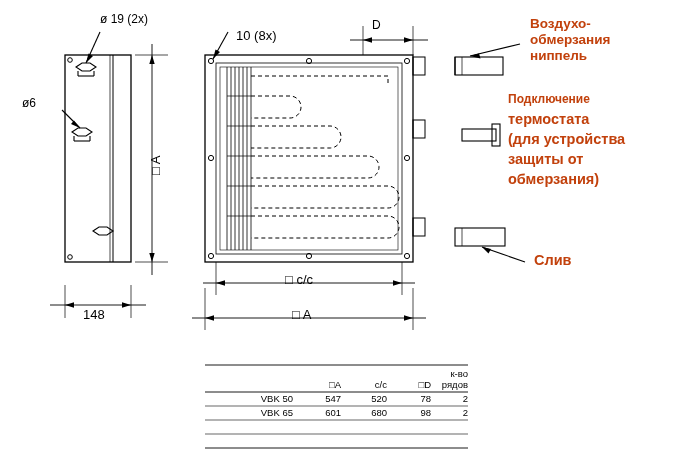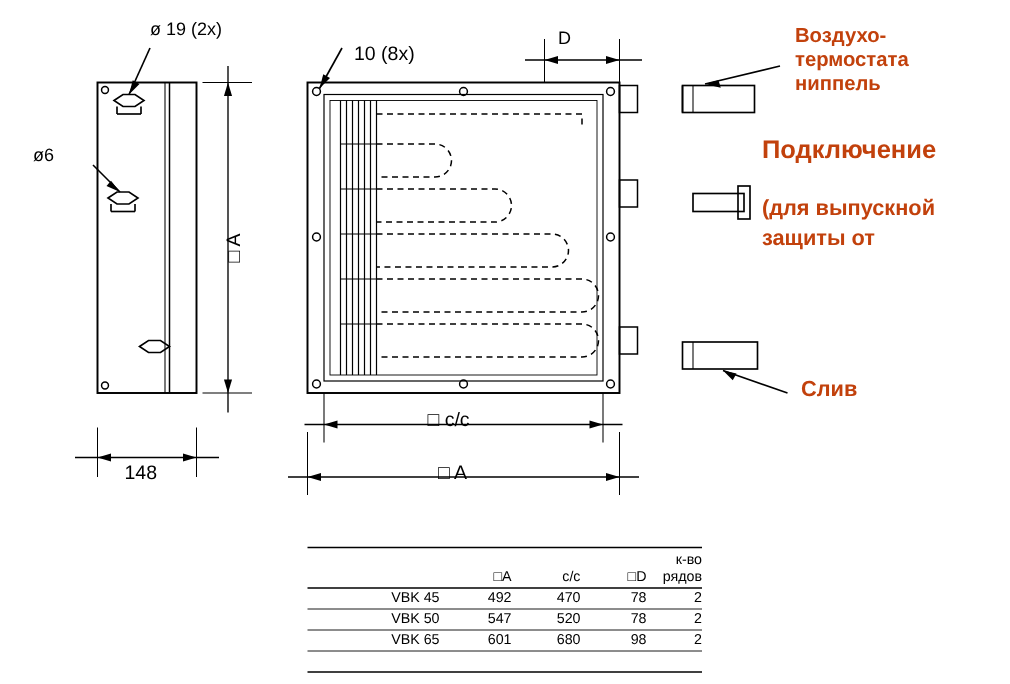--- a/index.html
+++ b/index.html
@@ -214,51 +214,46 @@
 
   <div class="lbl" style="left:83px; top:307px; font-size:13px;">148</div>
 
   <div class="lbl vert" style="left:148px; top:175px; font-size:13px;">□ A</div>
 
   <div class="lbl" style="left:285px; top:272px; font-size:13px;">□ c/c</div>
 
   <div class="lbl" style="left:292px; top:307px; font-size:13px;">□ A</div>
 
   <div class="lbl-bold" style="left:530px; top:16px;">Воздухо-</div>
-  <div class="lbl-bold" style="left:530px; top:32px;">термостата</div>
+  <div class="lbl-bold" style="left:530px; top:32px;">обмерзания</div>
   <div class="lbl-bold" style="left:530px; top:48px;">ниппель</div>
 
-  <div class="lbl-bold" style="left:508px; top:92px; font-size:17px;">Подключение</div>
-  <div class="lbl-bold" style="left:508px; top:132px; font-size:14.5px;">(для выпускной</div>
+  <div class="lbl-bold" style="left:508px; top:92px; font-size:12px;">Подключение</div>
+  <div class="lbl-bold" style="left:508px; top:112px; font-size:14.5px;">термостата</div>
+  <div class="lbl-bold" style="left:508px; top:132px; font-size:14.5px;">(для устройства</div>
   <div class="lbl-bold" style="left:508px; top:152px; font-size:14.5px;">защиты от</div>
+  <div class="lbl-bold" style="left:508px; top:172px; font-size:14.5px;">обмерзания)</div>
 
   <div class="lbl-bold" style="left:534px; top:253px; font-size:14.5px;">Слив</div>
 
   <div class="abs" style="left:205px; top:360px; width:263px;">
     <table class="tbl" style="position:relative; left:0; top:0; width:263px;">
       <thead>
         <tr style="height:30px;">
           <th style="width:88px;"></th>
           <th style="width:48px;">□A</th>
           <th style="width:46px;">c/c</th>
           <th style="width:44px;">□D</th>
           <th style="width:37px; line-height:11px;">
             <span>к-во</span><br>
             <span>рядов</span>
           </th>
         </tr>
       </thead>
       <tbody>
-        <tr style="height:14px;">
-          <td>VBK 45</td>
-          <td>492</td>
-          <td>470</td>
-          <td>78</td>
-          <td>2</td>
-        </tr>
         <tr style="height:14px;margin-left:37px;">
           <td>VBK 50</td>
           <td>547</td>
           <td>520</td>
           <td>78</td>
           <td>2</td>
         </tr>
         <tr style="height:14px;">
           <td>VBK 65</td>
           <td>601</td>

